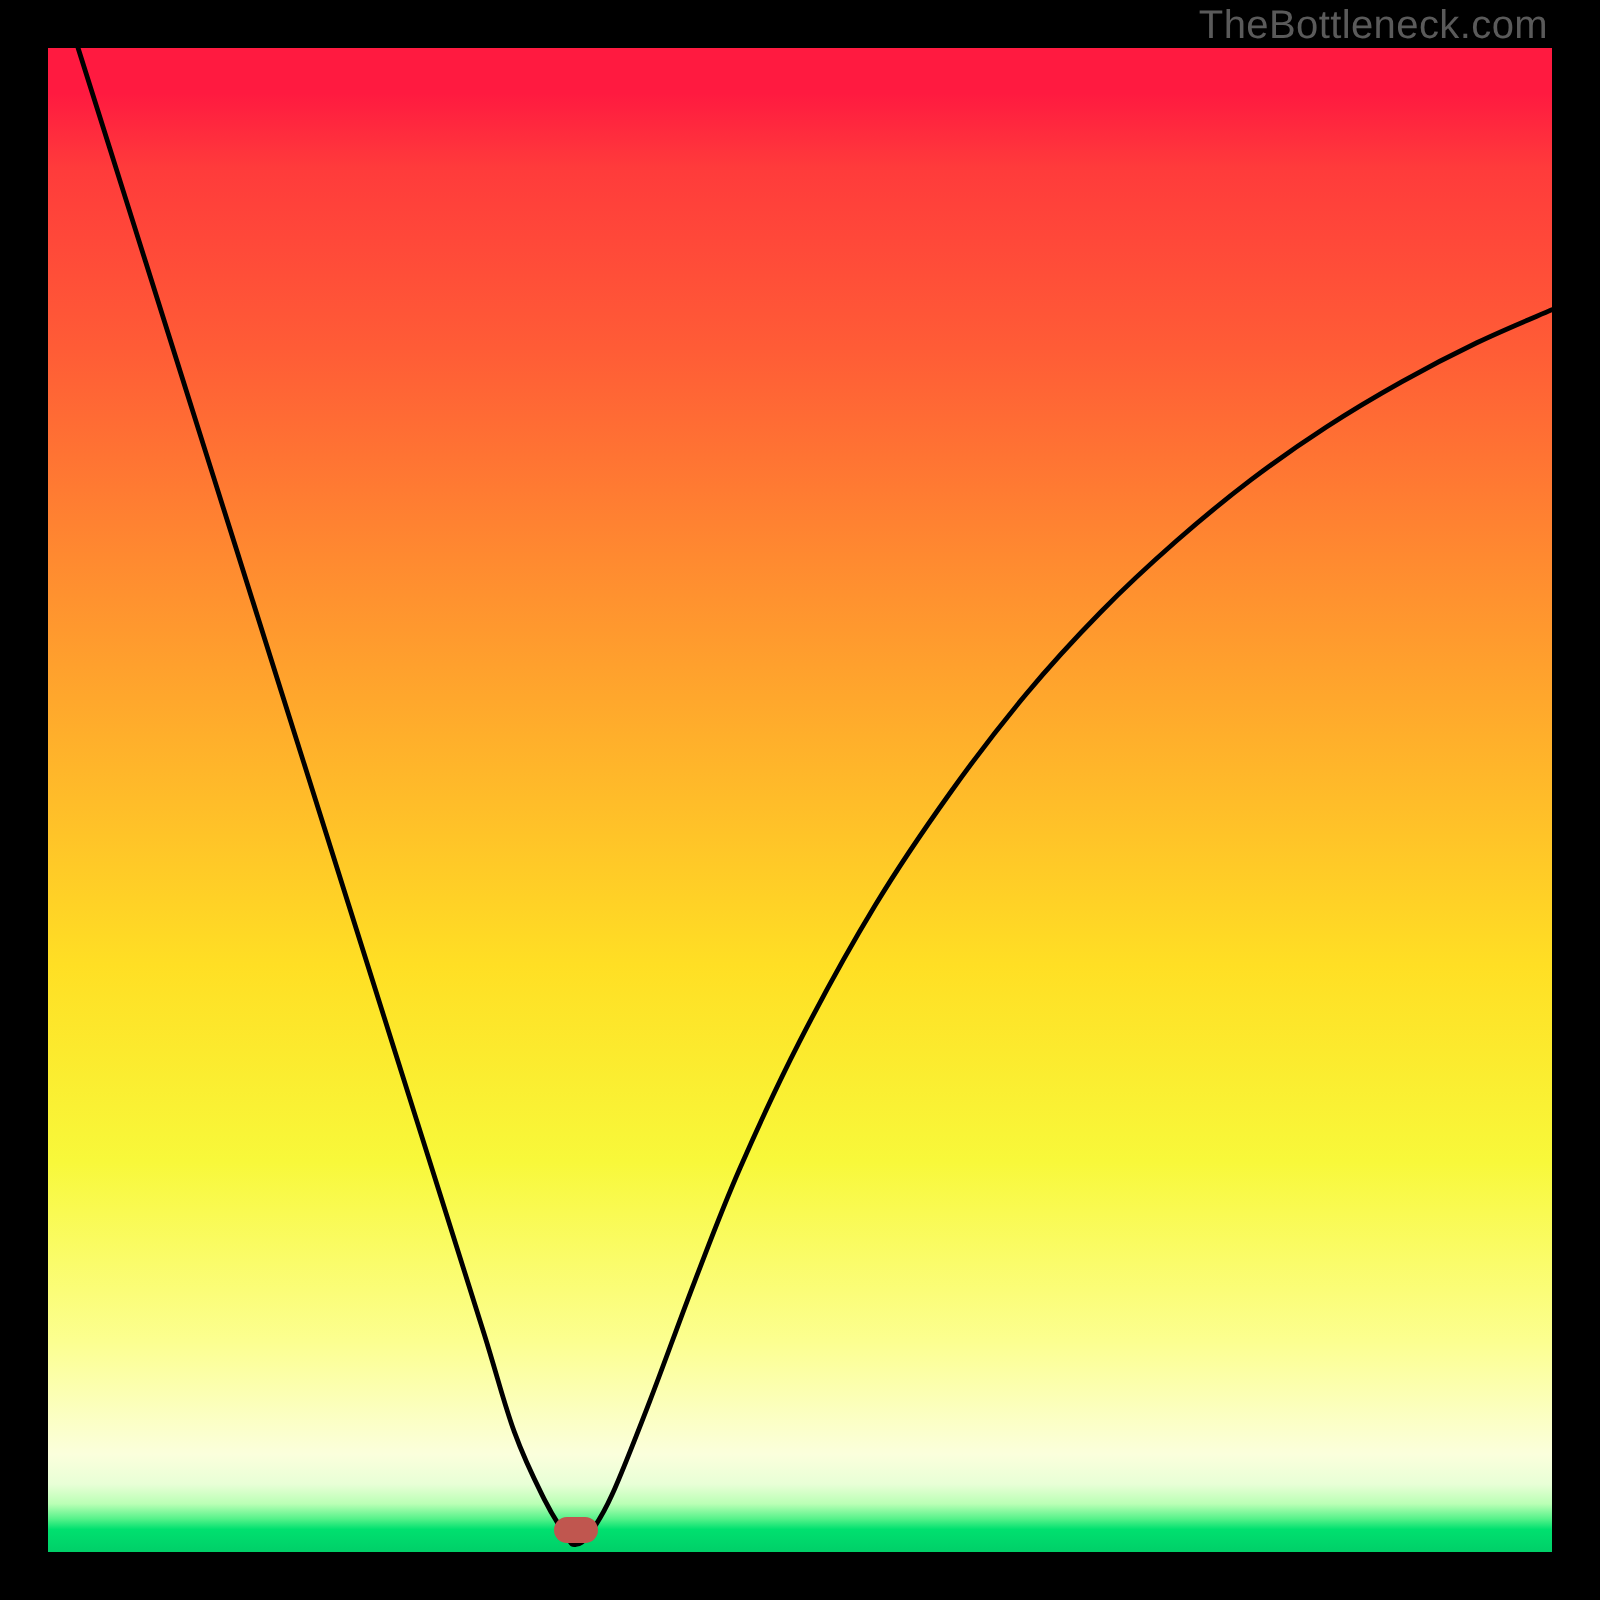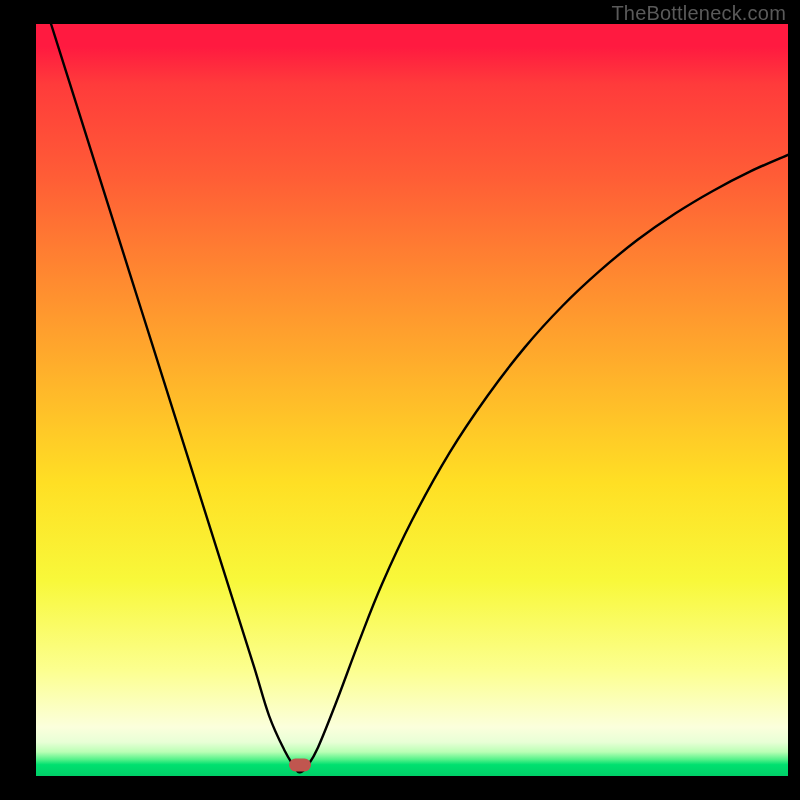--- a/index.html
+++ b/index.html
@@ -7,21 +7,21 @@
     padding: 0;
     width: 800px;
     height: 800px;
     background: #000;
     font-family: Arial, Helvetica, sans-serif;
     overflow: hidden;
   }
   .frame {
     position: absolute;
     top: 0;
-    left: 12px;
+    left: 0;
     width: 784px;
     height: 800px;
     background: #000;
   }
   .plot-area {
     position: absolute;
     top: 24px;
     left: 24px;
     width: 752px;
     height: 752px;

